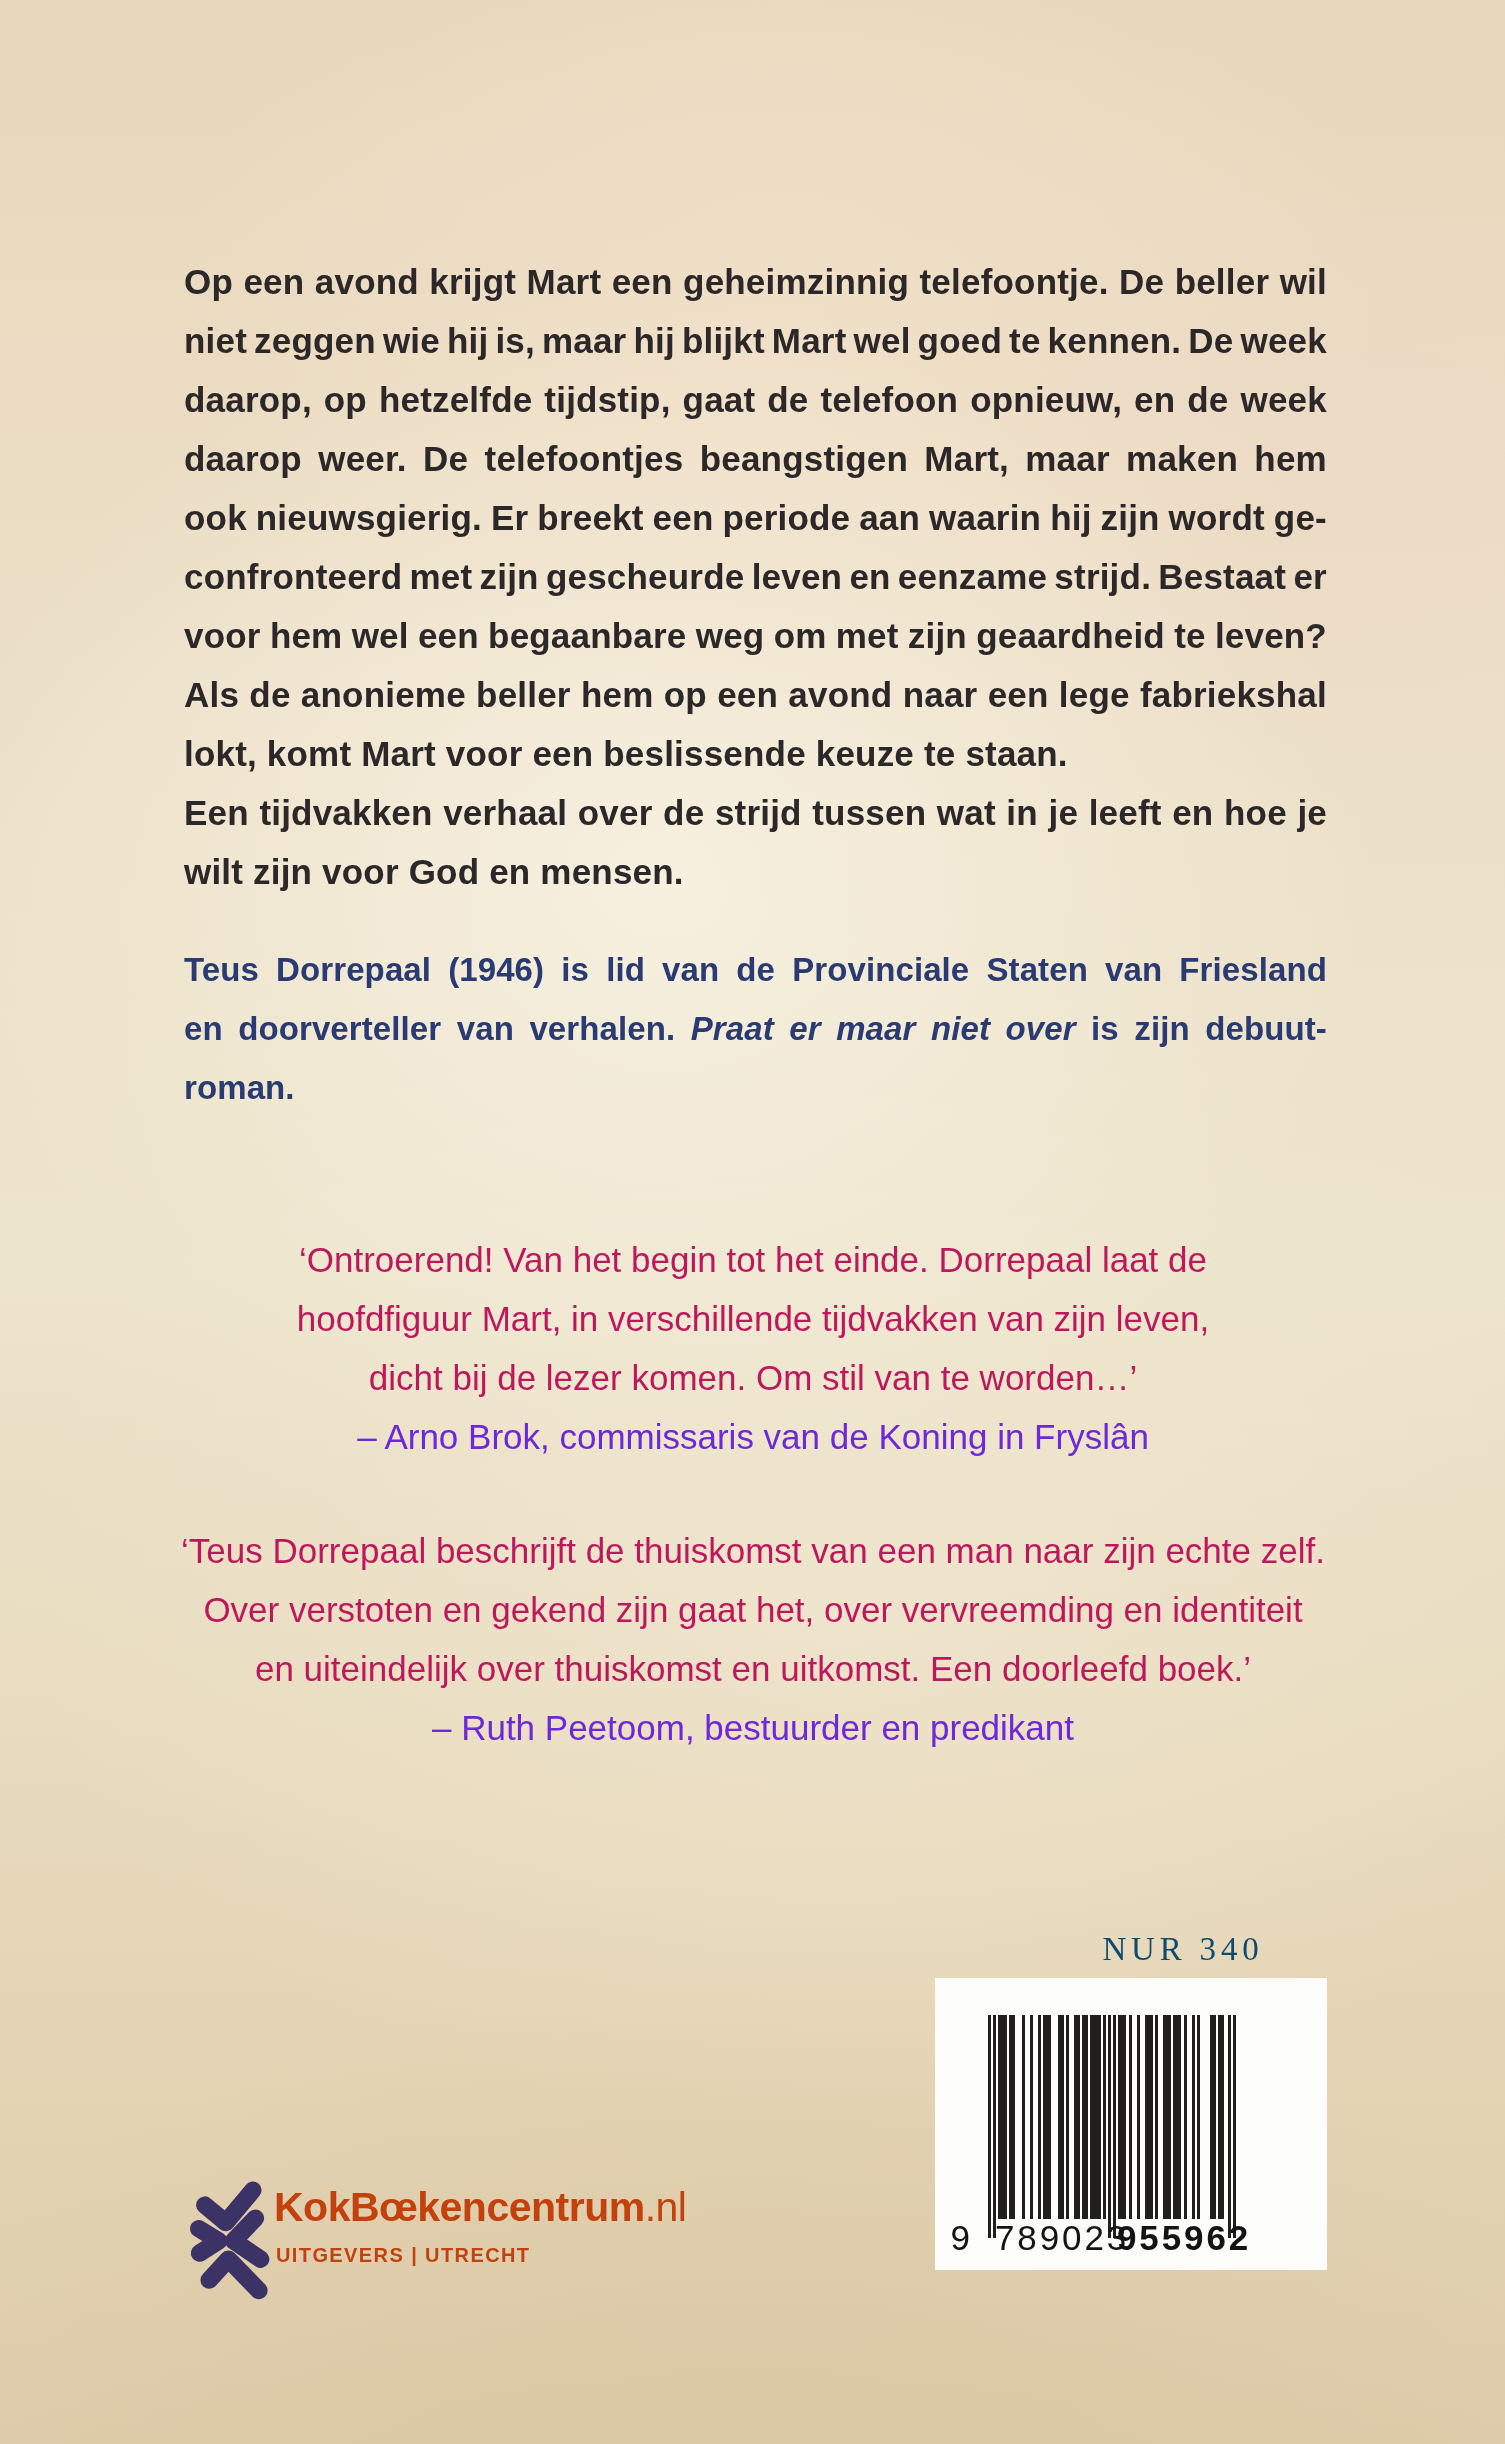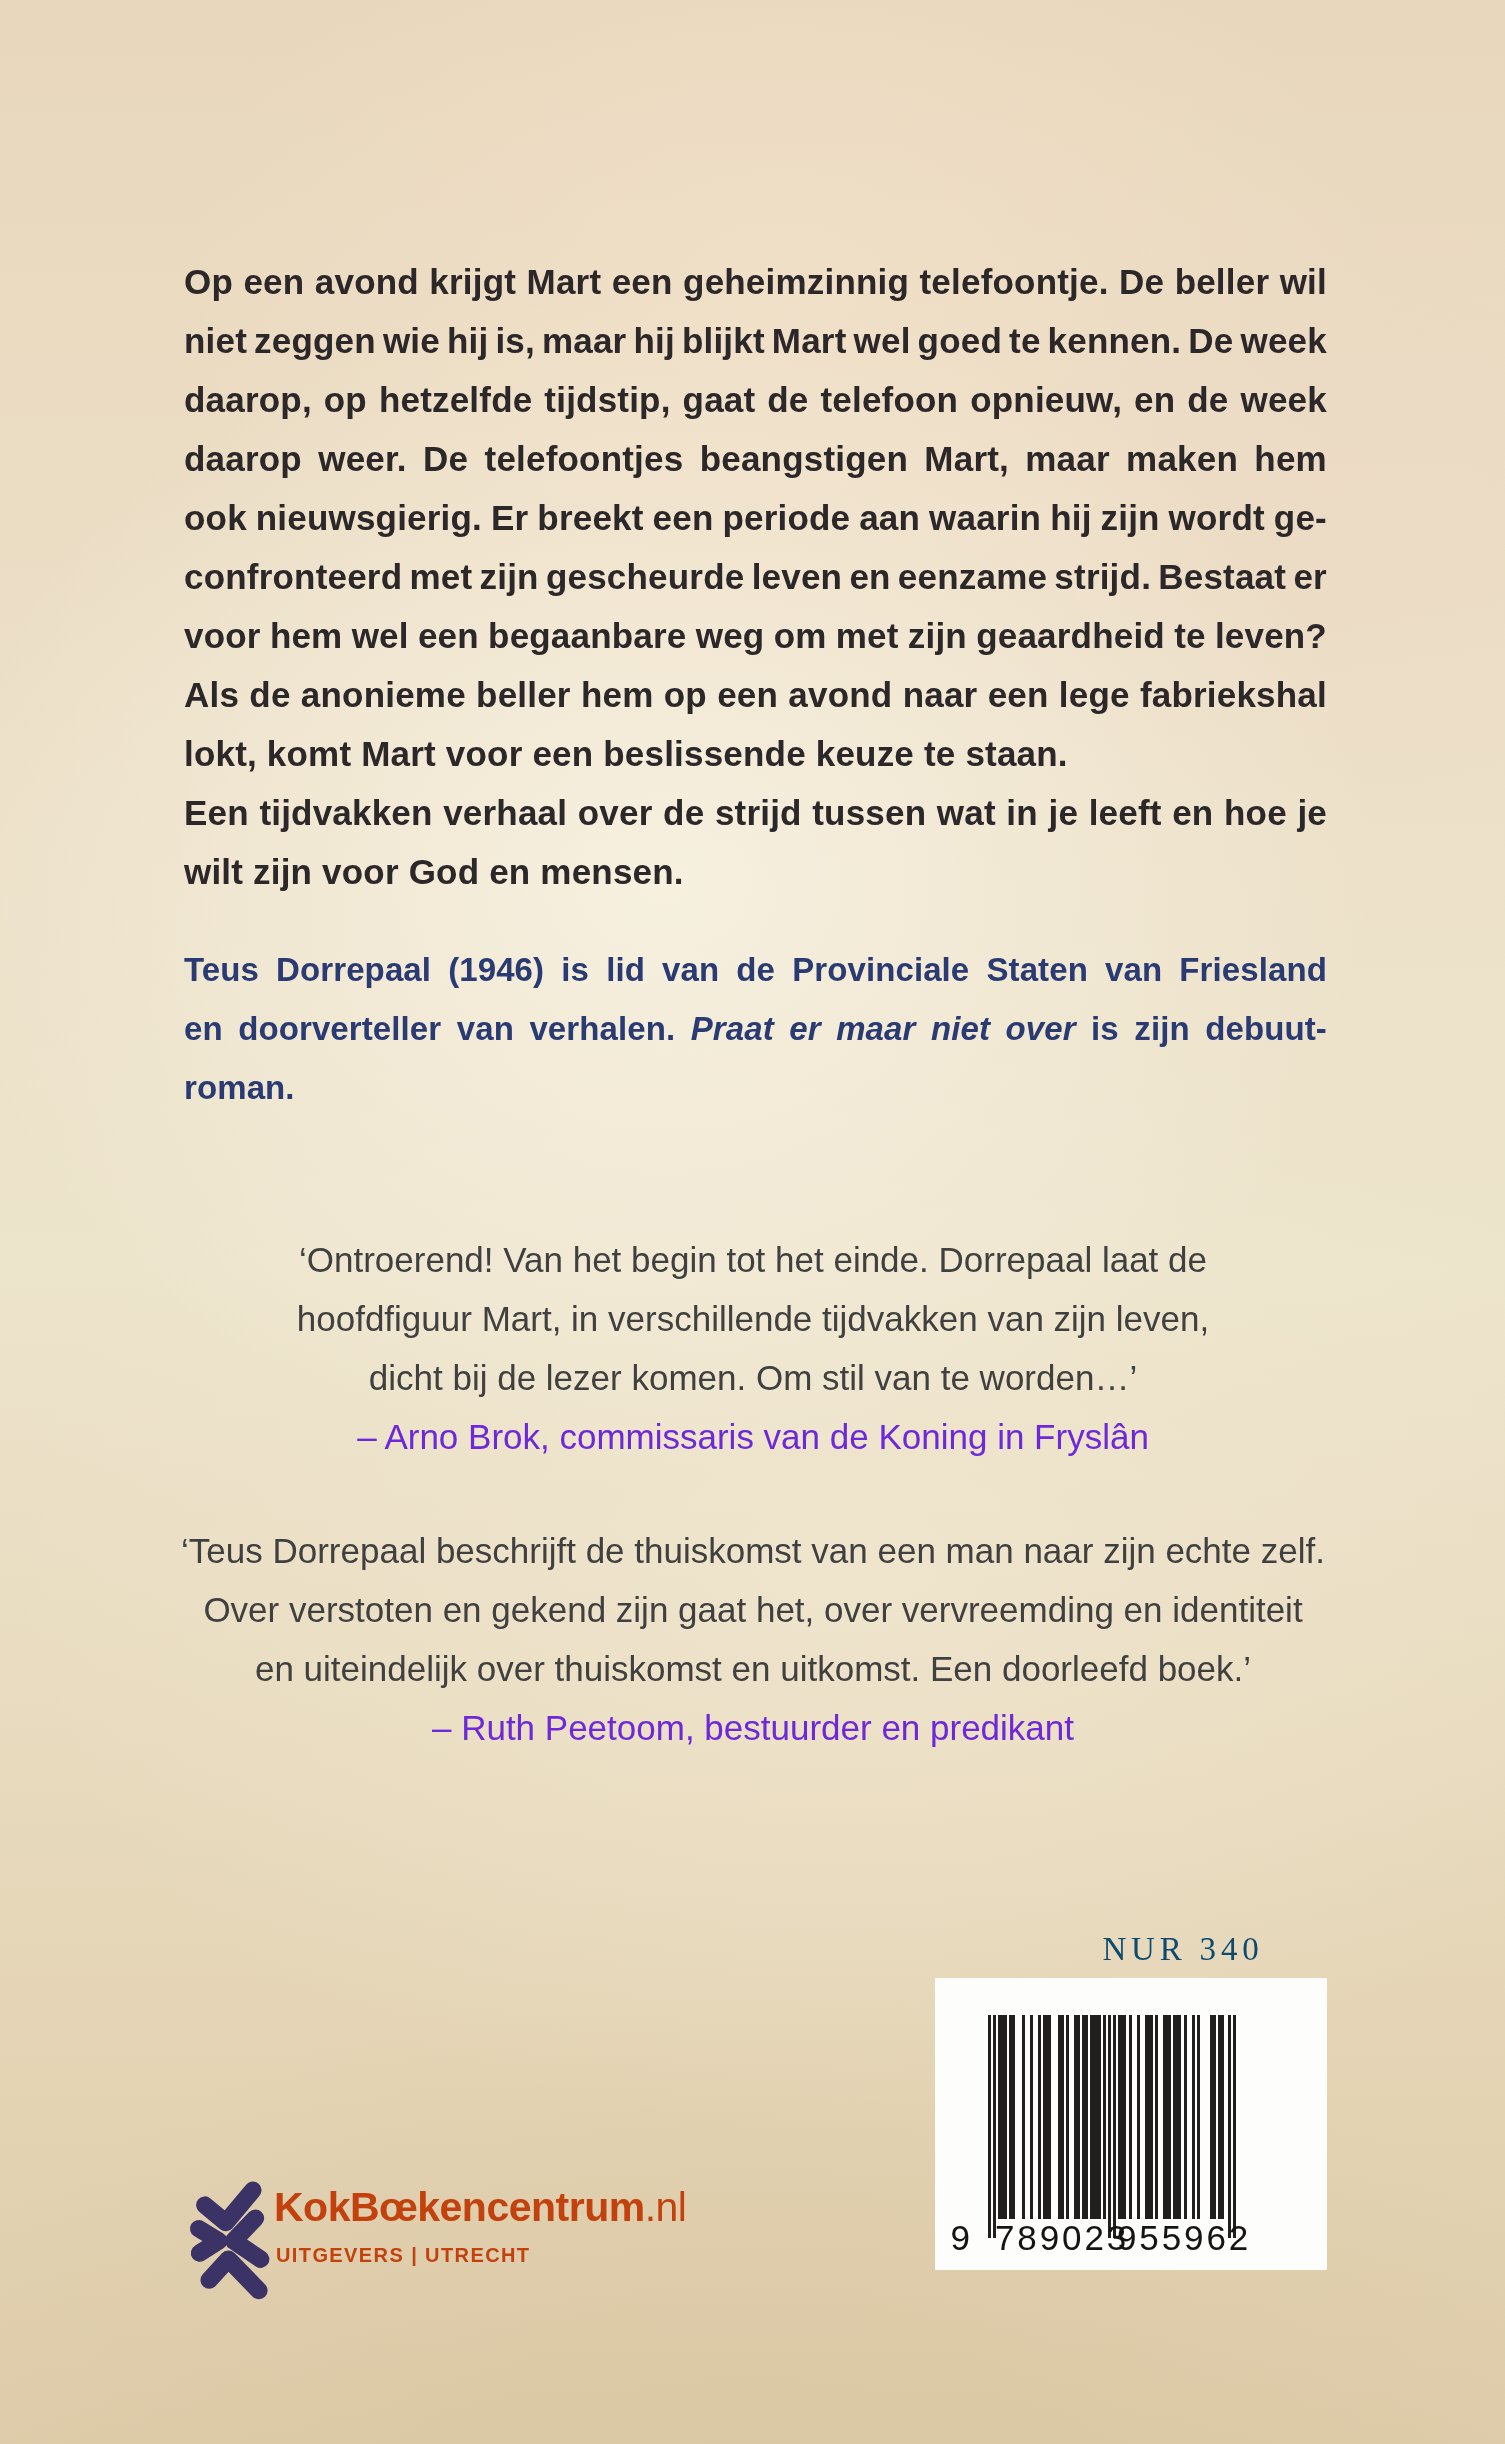--- a/index.html
+++ b/index.html
@@ -35,42 +35,42 @@
   #bio{
     position:absolute;left:184px;top:940px;width:1143px;
     font-size:33px;line-height:59px;letter-spacing:0.1px;
     color:#2a3a72;font-weight:700;
   }
   #bio .italic{font-style:italic;}
 
   .quote-block{position:absolute;left:77px;width:1352px;text-align:center;}
   #quote1{top:1230px;}
   #quote2{top:1521px;}
-  .qline{font-size:35px;line-height:59px;color:#404040;white-space:nowrap;}
+  .qline{font-size:35px;line-height:59px;color:#be185d;white-space:nowrap;}
   .attr{font-size:35px;line-height:59px;color:#6d28d9;white-space:nowrap;}
 
   #nur{
     position:absolute;left:987px;top:1931px;width:392px;text-align:center;
     font-family:"Liberation Serif","DejaVu Serif",serif;
     font-size:33px;letter-spacing:4.8px;color:#0c4a6e;
   }
 
   #barcode-panel{
     position:absolute;left:935px;top:1978px;width:392px;height:292px;
     background:#fdfdfc;
   }
   #barcode-bars{position:absolute;left:53px;top:37px;width:248px;height:223px;}
   #barcode-bars .bar{position:absolute;top:0;background:#211e1e;}
   .bc-digits span{
     position:absolute;top:240px;font-size:35px;color:#151313;
     font-family:"Liberation Sans","DejaVu Sans",sans-serif;
   }
   .bc-first{left:15.4px;}
   .bc-g1{left:60px;width:111px;text-align:center;letter-spacing:2.9px;}
-  .bc-g2{left:182px;width:111px;text-align:left;letter-spacing:2.9px;}
+  .bc-g2{left:182px;width:111px;text-align:left;letter-spacing:2.9px;font-weight:bold;}
 
   #publisher{position:absolute;left:176px;top:2163px;width:672px;height:192px;color:#c2410c;}
   #logo-mark{position:absolute;left:0;top:7.7px;}
   #wordmark{position:absolute;left:98px;top:21px;font-size:41px;font-weight:700;letter-spacing:-0.5px;white-space:nowrap;}
   #wordmark .light{font-weight:400;}
   #tagline{position:absolute;left:100px;top:81px;font-size:20px;font-weight:700;letter-spacing:1.4px;white-space:nowrap;}
 </style>
 </head>
 <body>
 

